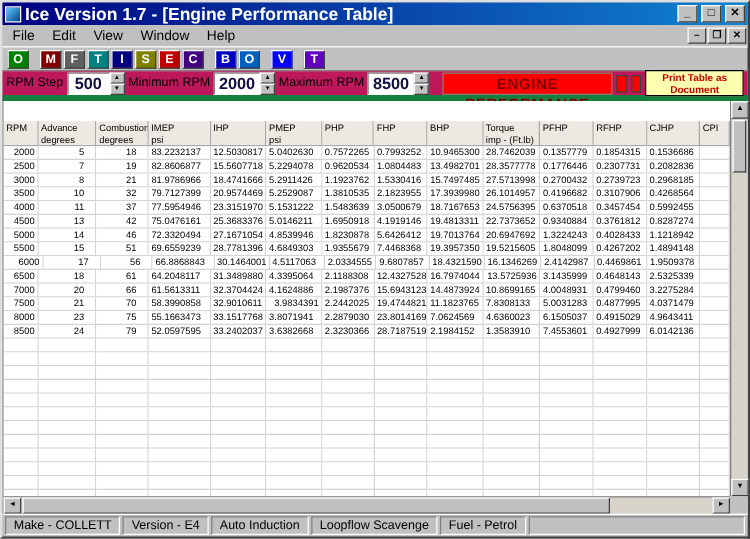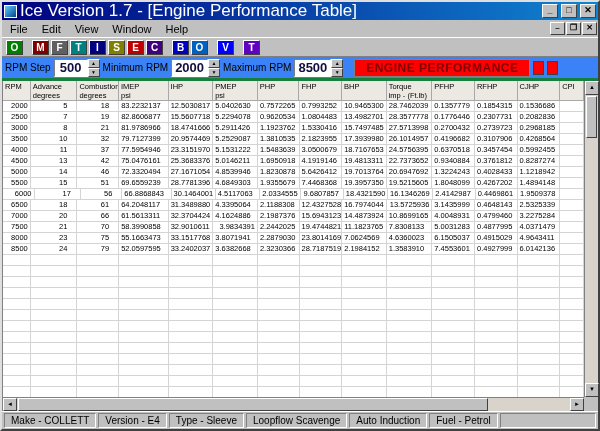--- a/index.html
+++ b/index.html
@@ -6,21 +6,21 @@
   html,body { width:600px; height:431px; overflow:hidden; background:#c0c0c0;
               font-family:"Liberation Sans", sans-serif; }
   .window { width:600px; height:431px; display:flex; flex-direction:column;
             border:2px solid; border-color:#dfdfdf #404040 #404040 #dfdfdf; background:#c0c0c0; }
 
   
   .titlebar { height:18px; flex:0 0 18px; background:linear-gradient(90deg,#000080,#1084d0);
               display:flex; align-items:center; padding:0 2px; gap:3px; }
   .app-icon { width:13px; height:13px; background:linear-gradient(135deg,#66ccff,#004488);
               border:1px solid #fff; flex:0 0 13px; }
-  .title-text { color:#fff; font-size:17px; font-weight:normal; flex:1; white-space:nowrap;
+  .title-text { color:#fff; font-size:14px; font-weight:bold; flex:1; white-space:nowrap;
                 overflow:hidden; }
   .cap-btn { width:16px; height:14px; background:#c0c0c0; border:1px solid;
              border-color:#fff #404040 #404040 #fff; font-size:9px; line-height:11px;
              text-align:center; font-weight:bold; color:#000; }
 
   
   .menubar { height:17px; flex:0 0 17px; display:flex; align-items:center; padding:0 1px;
              background:#c0c0c0; }
   .menu-items { display:flex; flex:1; }
   .menu-item { padding:1px 7px; font-size:11px; }
@@ -31,21 +31,21 @@
   
   .toolbar { height:20px; flex:0 0 20px; display:flex; align-items:center; padding:1px 4px;
              gap:2px; border-top:1px solid #fff; border-bottom:1px solid #808080; }
   .tbtn { width:17px; height:15px; color:#fff; font-weight:bold; font-size:10px;
           text-align:center; line-height:14px; border:1px solid;
           border-color:#fff #404040 #404040 #fff; }
   .tbtn.gap { margin-left:7px; }
 
   
   .controls { height:24px; flex:0 0 24px; display:flex; align-items:center; padding:0 3px;
-              gap:3px; border-bottom:3px solid #15803d; background:#3b82f6; }
+              gap:3px; border-bottom:5px solid #15803d; background:#be185d; }
   .ctl-label { font-size:10px; white-space:nowrap; }
   .spin { display:flex; align-items:center; }
   .spin-value { background:#fff; border:1px solid; border-color:#808080 #fff #fff #808080;
                 font-weight:bold; font-size:13px; padding:0 3px; min-width:34px;
                 text-align:center; height:18px; line-height:16px; color:#101040; }
   .spin-btns { display:flex; flex-direction:column; }
   .spin-btn { width:12px; height:9px; background:#c0c0c0; border:1px solid;
               border-color:#fff #404040 #404040 #fff; font-size:5px; line-height:7px;
               text-align:center; }
   .banner { margin-left:8px; width:176px; height:18px; border:1px solid #808080;
@@ -54,21 +54,21 @@
   .red-sq { width:11px; height:14px; background:#ff0000; border:1px solid #404040; }
   .print-btn { margin-left:auto; width:102px; height:21px; border:1px solid #000;
                font-weight:bold; font-size:8px; text-align:center; line-height:9px;
                padding-top:1px; }
 
   
   .table-area { flex:1; display:flex; flex-direction:column; min-height:0;
                 border-left:1px solid #808080; background:#fff; }
   .main { flex:1; display:flex; min-height:0; }
   .grid-col { flex:1; display:flex; flex-direction:column; overflow:hidden; background:#fff; }
-  .thead { display:flex; height:20px; flex:0 0 20px; }
+  .thead { display:flex; height:20px; flex:0 0 20px;margin-top:16px; }
   .th { background:#ece9e2; border-right:1px solid #a8a8a8; border-bottom:1px solid #a8a8a8;
         font-size:7.5px; color:#000; padding:1px 2px; overflow:hidden; white-space:nowrap; }
   .thname { height:9px; line-height:9px; }
   .thsub  { height:9px; line-height:9px; }
   .tbody { flex:1; overflow:hidden; }
   .tr { display:flex; height:11px; }
   .td { border-right:1px solid #d4d4d4; border-bottom:1px solid #d4d4d4; font-size:7.5px;
         line-height:10px; padding:0 2px; overflow:hidden; white-space:nowrap; background:#fff; }
   .td.c0 { text-align:right; }
   .td.c1, .td.c2 { text-align:right; padding-right:9px; }
@@ -156,20 +156,21 @@
     <span class="spin">
       <span class="spin-value">8500</span>
       <span class="spin-btns">
         <span class="spin-btn">▲</span>
         <span class="spin-btn">▼</span>
       </span>
     </span>
     <div class="banner" style="background: rgb(255, 0, 0); color: rgb(128, 0, 0);">ENGINE PERFORMANCE</div>
     <div class="red-sq"></div>
     <div class="red-sq"></div>
+    <div class="print-btn" style="background: rgb(255, 255, 176); color: rgb(204, 0, 0);">Print Table as Document</div>
   </div>
 
   <div class="table-area">
     <div class="main">
       <div class="grid-col">
         <div class="thead">
             <div class="th" style="width: 28px;">
               <div class="thname">RPM</div>
               <div class="thsub"></div>
             </div>
@@ -675,20 +676,19 @@
         <div style="flex:1"></div>
         <div class="sbtn">►</div>
       </div>
       <div class="corner"></div>
     </div>
   </div>
 
   <div class="statusbar">
       <div class="status-panel">Make - COLLETT</div>
       <div class="status-panel">Version - E4</div>
-      <div class="status-panel">Type - Sleeve</div>
+      <div class="status-panel">Auto Induction</div>
       <div class="status-panel">Loopflow Scavenge</div>
-      <div class="status-panel">Auto Induction</div>
       <div class="status-panel">Fuel - Petrol</div>
       <div class="status-fill"></div>
     </div>
 
 </div>
 
 </body></html>

